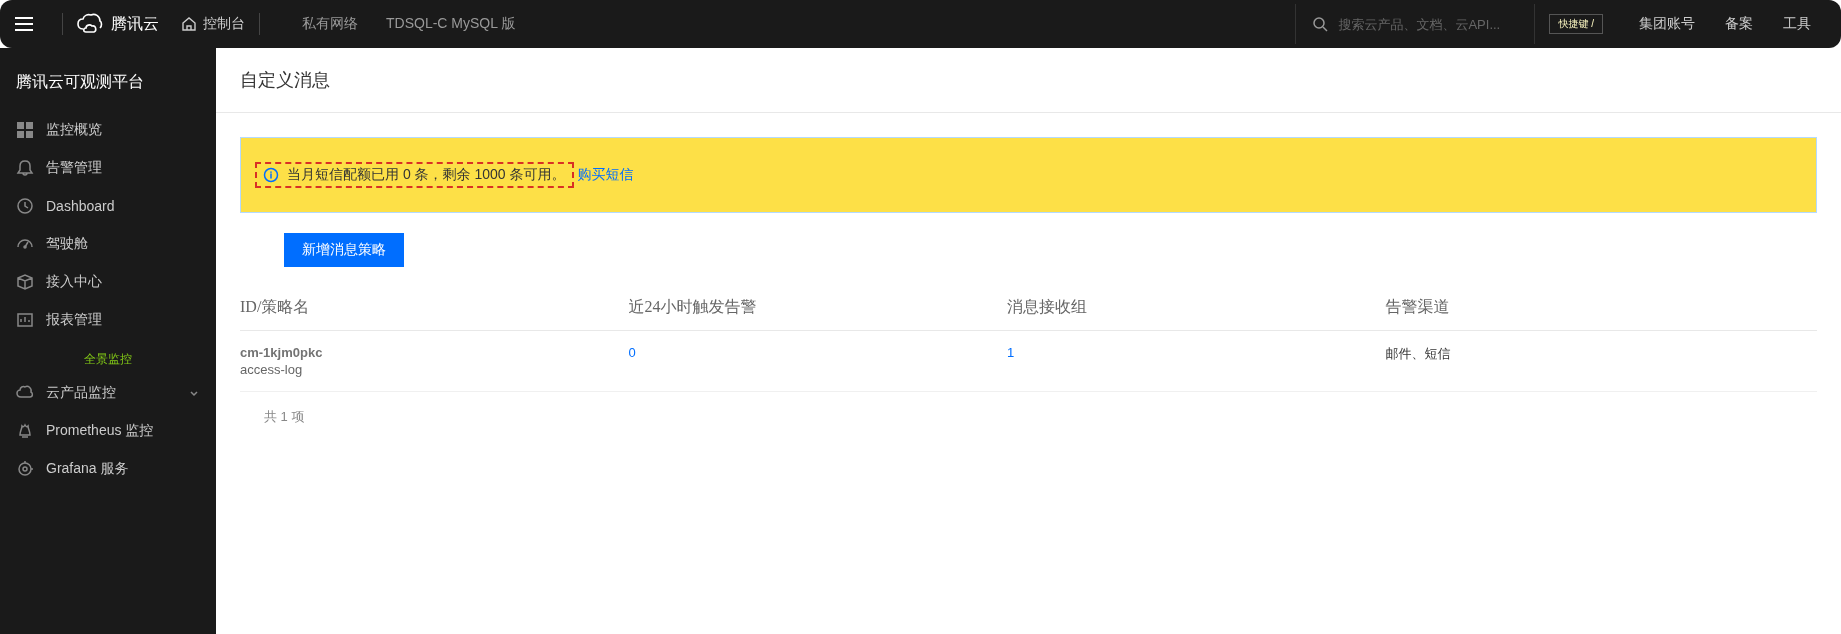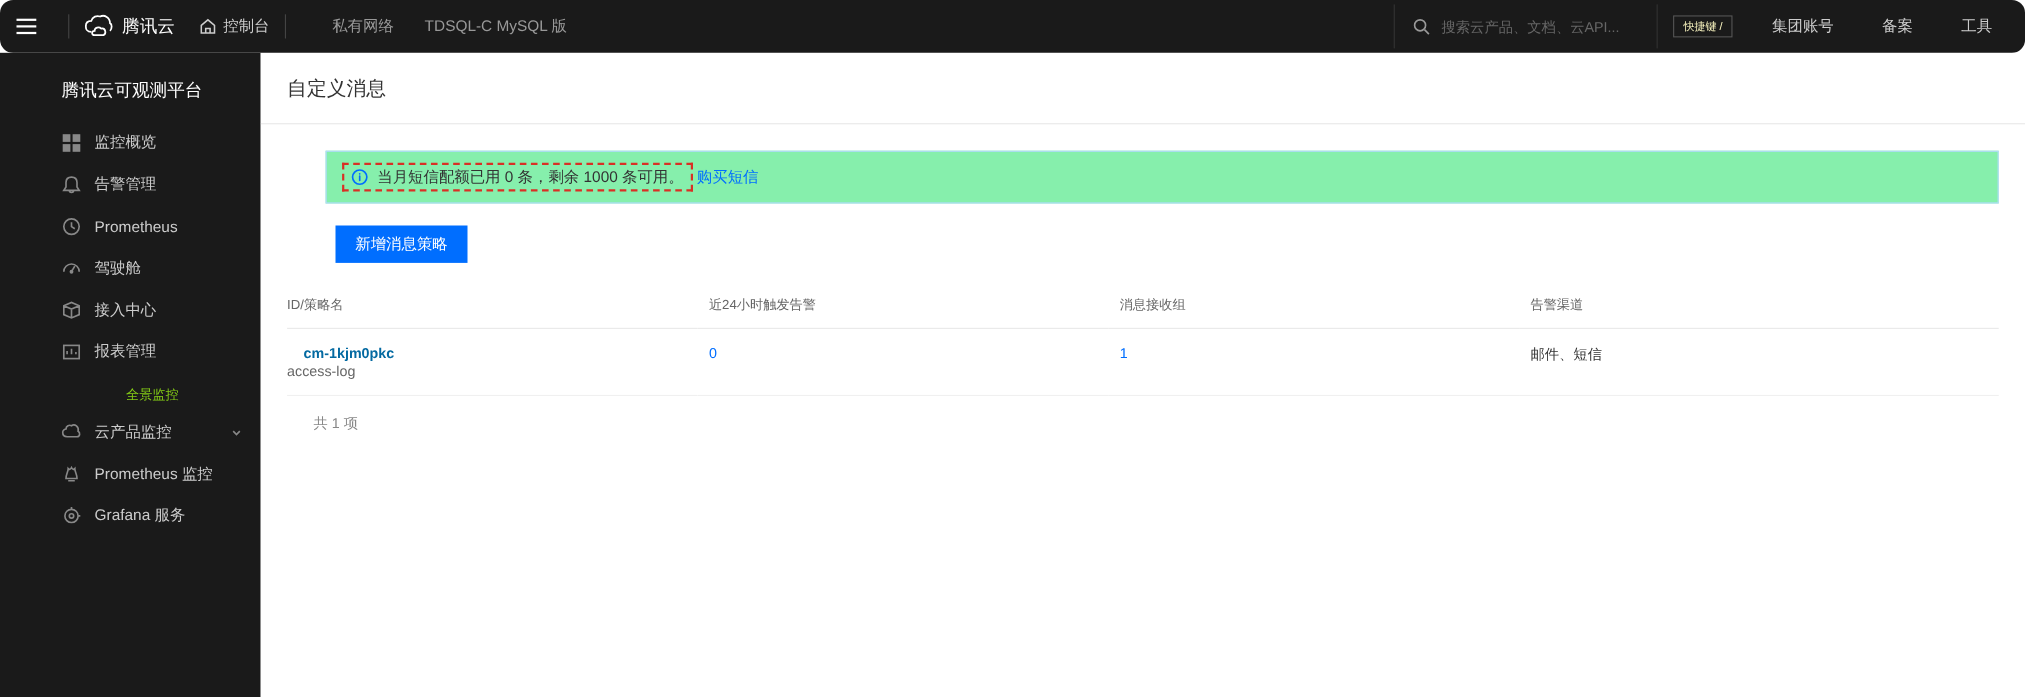--- a/index.html
+++ b/index.html
@@ -16,54 +16,54 @@
     .console-link { display: flex; align-items: center; gap: 6px; color: #ccc; font-size: 14px; margin-left: 22px; cursor: pointer; }
     .console-icon { width: 16px; height: 16px; }
     .nav-links { display: flex; gap: 28px; margin-left: 28px; }
     .nav-link { color: #999; cursor: pointer; }
     .header-right { margin-left: auto; display: flex; align-items: center; }
     .search-box { display: flex; align-items: center; border-left: 1px solid #333; border-right: 1px solid #333; padding: 0 16px; height: 40px; }
     .search-icon { width: 16px; height: 16px; }
     .search-input { background: transparent; border: none; color: #999; margin-left: 10px; width: 180px; outline: none; font-size: 13px; }
     .search-input::placeholder { color: #666; }
     .shortcut-btn { border: 1px solid #555; color: #fef9c3; padding: 2px 8px; font-size: 10px; margin-left: 14px; cursor: pointer; }
-    .top-links { display: flex; gap: 44px; margin: 0 30px 0 36px; }
+    .top-links { display: flex; gap: 30px; margin: 0 30px 0 36px; }
     .top-link { color: #ccc; cursor: pointer; }
     
     
     .layout { display: flex; height: calc(100vh - 48px); }
-    .sidebar { width: 237px; background: #1a1a1a; color: #fff; flex-shrink: 0; overflow-y: auto; padding-left: 40px; }
+    .sidebar { width: 216px; background: #1a1a1a; color: #fff; flex-shrink: 0; overflow-y: auto; }
     .sidebar-title { padding: 24px 16px 18px; font-size: 16px; font-weight: 500; color: #fff; }
     .sidebar-item { display: flex; align-items: center; padding: 10px 16px; color: #ccc; cursor: pointer; gap: 12px; font-size: 14px; position: relative; }
     .sidebar-icon { width: 18px; height: 18px; flex-shrink: 0; display: flex; align-items: center; justify-content: center; }
     .sidebar-section { padding: 12px 16px 6px; color: #84cc16; font-size: 12px; text-align: center; }
     .sidebar-chevron { margin-left: auto; width: 12px; height: 12px; }
     
     
     .main { flex: 1; background: #fff; overflow-y: auto; }
     .page-header { padding: 20px 24px; font-size: 18px; font-weight: 500; border-bottom: 1px solid #e8e8e8; }
     .content { padding: 24px; }
-    .info-banner { background: #86efac; border: 1px solid #b3daff; padding: 10px 14px; display: flex; align-items: center; margin-bottom: 20px; margin-left: 35px; }
+    .info-banner { background: #fde047; border: 1px solid #b3daff; padding: 24px 14px; display: flex; align-items: center; margin-bottom: 20px; }
     .info-icon { width: 16px; height: 16px; margin-right: 8px; flex-shrink: 0; }
     .info-text { color: #333; }
     .info-highlight { border: 2px dashed #d93025; padding: 2px 6px; display: inline-flex; align-items: center; }
     .info-link { color: #006eff; cursor: pointer; margin-left: 4px; }
     .primary-btn { background: #006eff; color: #fff; border: none; padding: 8px 18px; font-size: 14px; cursor: pointer; margin-bottom: 18px; margin-left: 44px; }
     
     
     .table { width: 100%; border-collapse: collapse; }
-    .table th { text-align: left; padding: 12px 10px; color: #666; font-weight: 400; border-bottom: 1px solid #e8e8e8; font-size: 12px; }
+    .table th { text-align: left; padding: 12px 10px; color: #666; font-weight: 400; border-bottom: 1px solid #e8e8e8; font-size: 16px; font-family: Liberation Serif, serif; }
     .table th:first-child { padding-left: 0; }
     .table td { padding: 14px 10px; border-bottom: 1px solid #f0f0f0; vertical-align: top; font-size: 13px; }
     .table td:first-child { padding-left: 0; }
     .col-id { width: 24%; }
     .col-alarm { width: 24%; }
     .col-group { width: 24%; }
     .col-channel { width: 28%; }
-    .id-main { font-weight: 600; color: #0369a1; margin-bottom: 2px; margin-left: 15px;}
+    .id-main { font-weight: 600; color: #737373; margin-bottom: 2px;}
     .id-sub { color: #666; }
     .link-num { color: #006eff; cursor: pointer; }
     .table-footer { padding: 16px 0; color: #888; font-size: 13px; margin-left: 24px; }
   </style>
 </head>
 <body>
 
 <div class="top-header">
   <div class="hamburger">
     <div class="hamburger-lines">
@@ -132,21 +132,21 @@
       </span>
       <span>告警管理</span>
     </div>
     <div class="sidebar-item">
       <span class="sidebar-icon">
         <svg viewBox="0 0 18 18" fill="none" stroke="#888" stroke-width="1.5">
             <circle cx="9" cy="9" r="7"></circle>
             <path d="M9 5 L9 9 L12 11"></path>
           </svg>
       </span>
-      <span>Prometheus</span>
+      <span>Dashboard</span>
     </div>
     <div class="sidebar-item">
       <span class="sidebar-icon">
         <svg viewBox="0 0 18 18" fill="none" stroke="#888" stroke-width="1.5">
             <path d="M2 12 A7 7 0 0 1 16 12"></path>
             <path d="M9 12 L12 7"></path>
             <circle cx="9" cy="12" r="1" fill="#888"></circle>
           </svg>
       </span>
       <span>驾驶舱</span>

